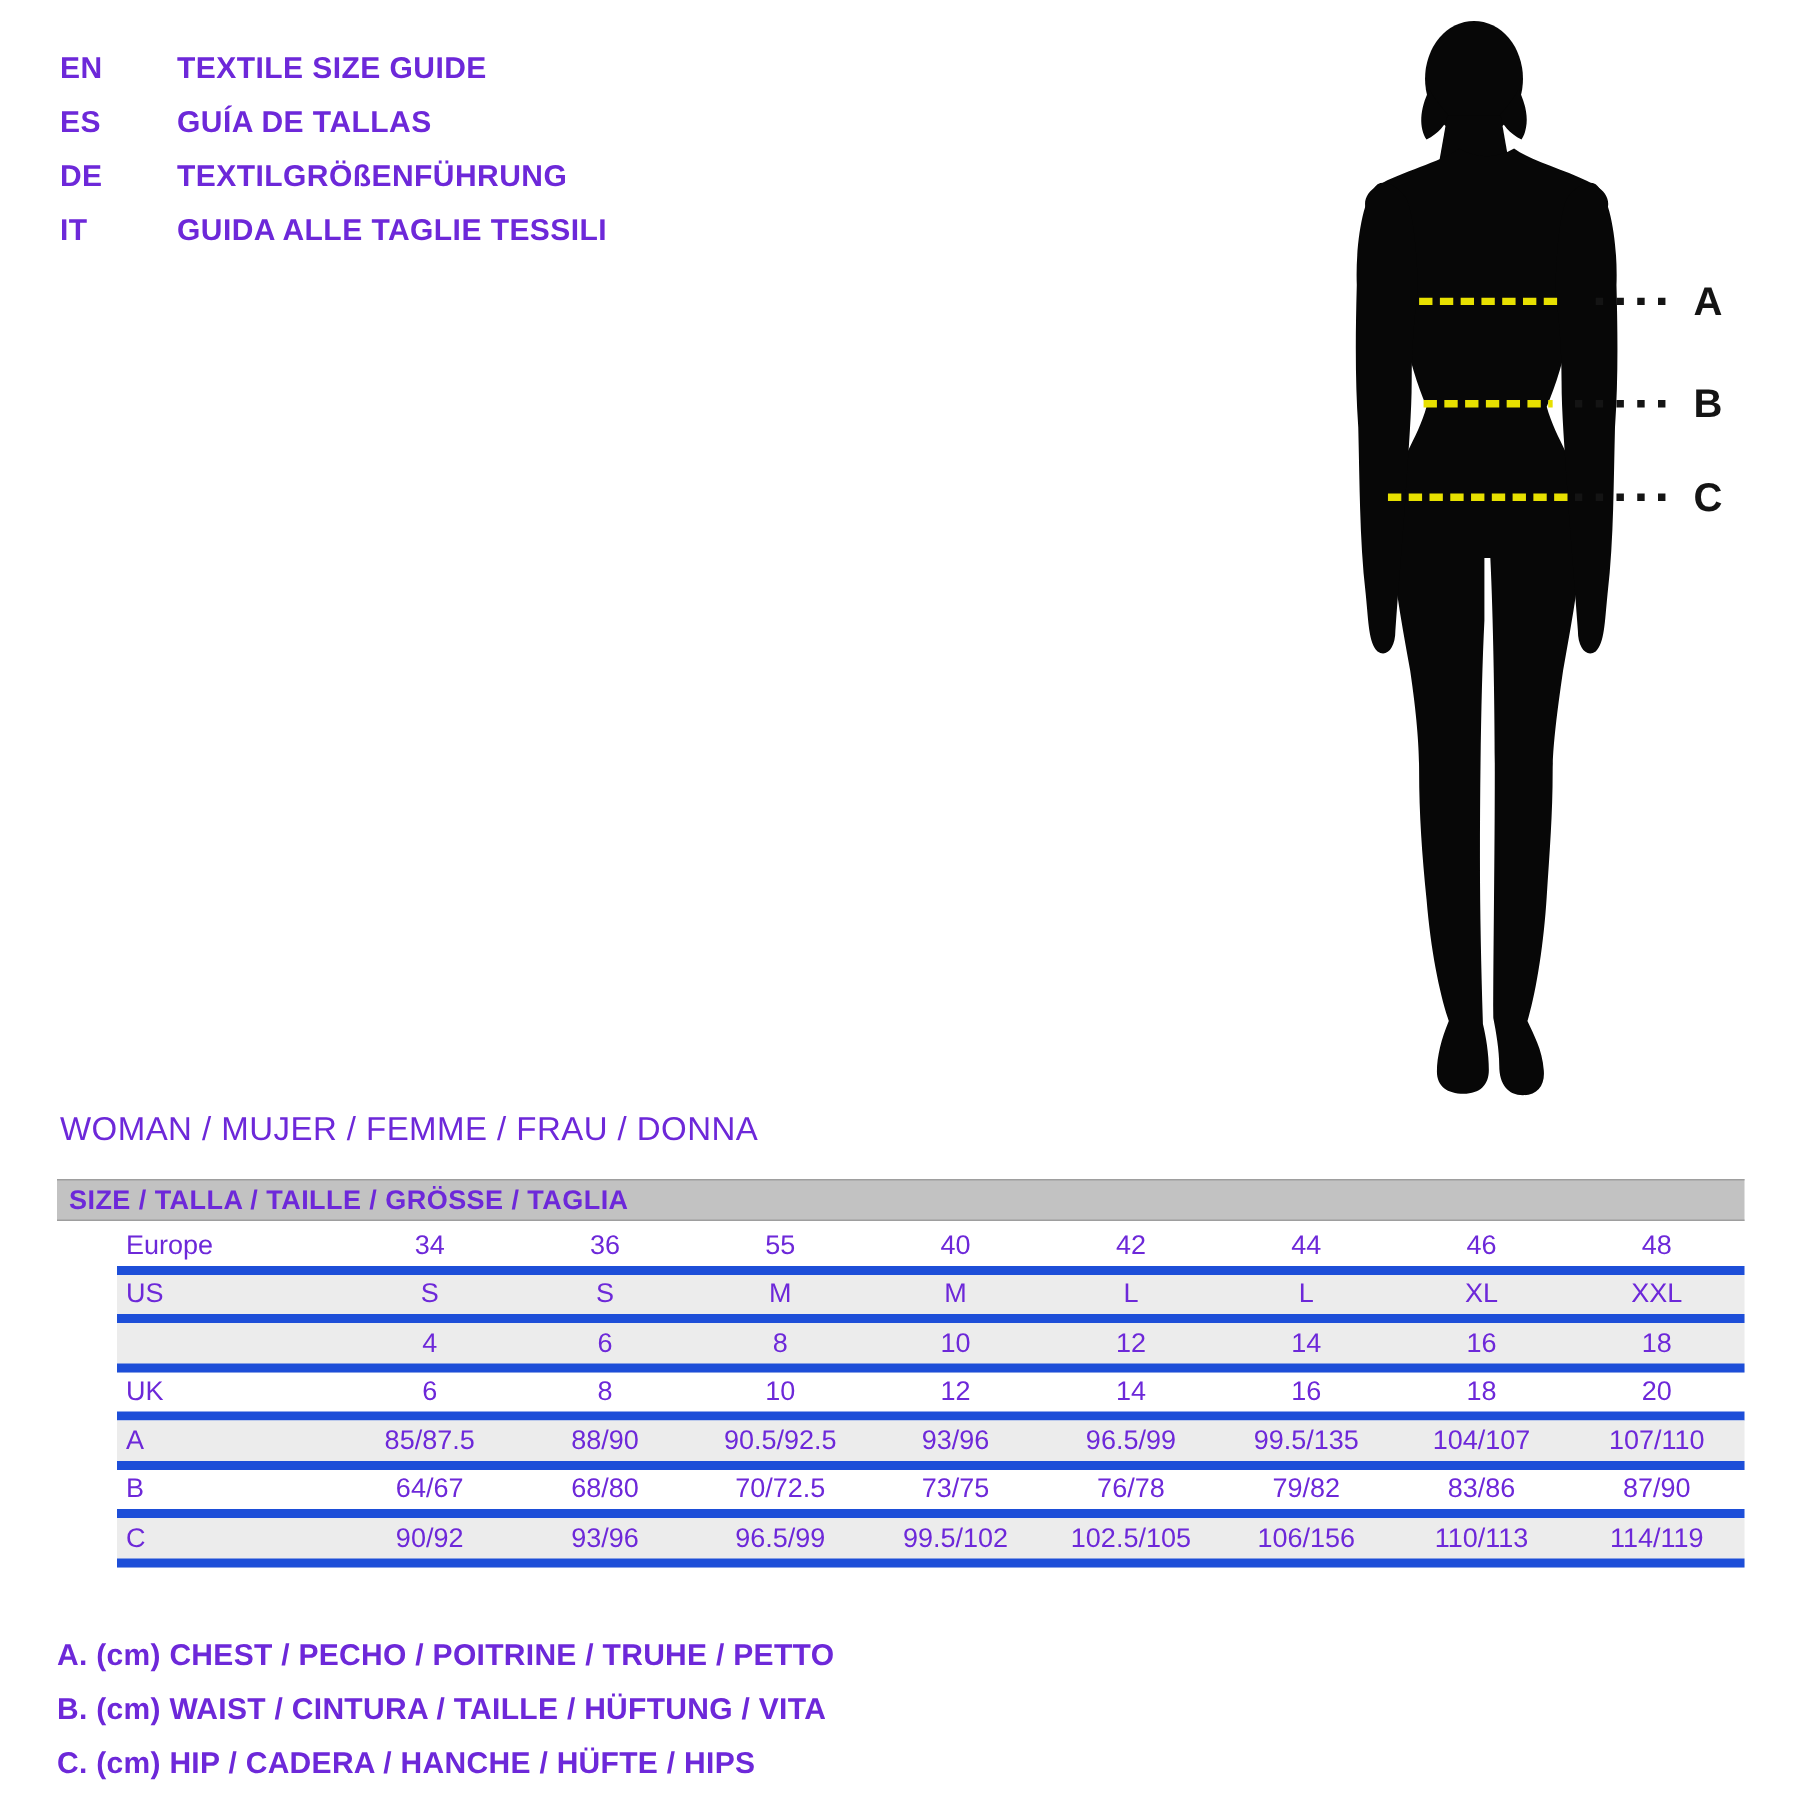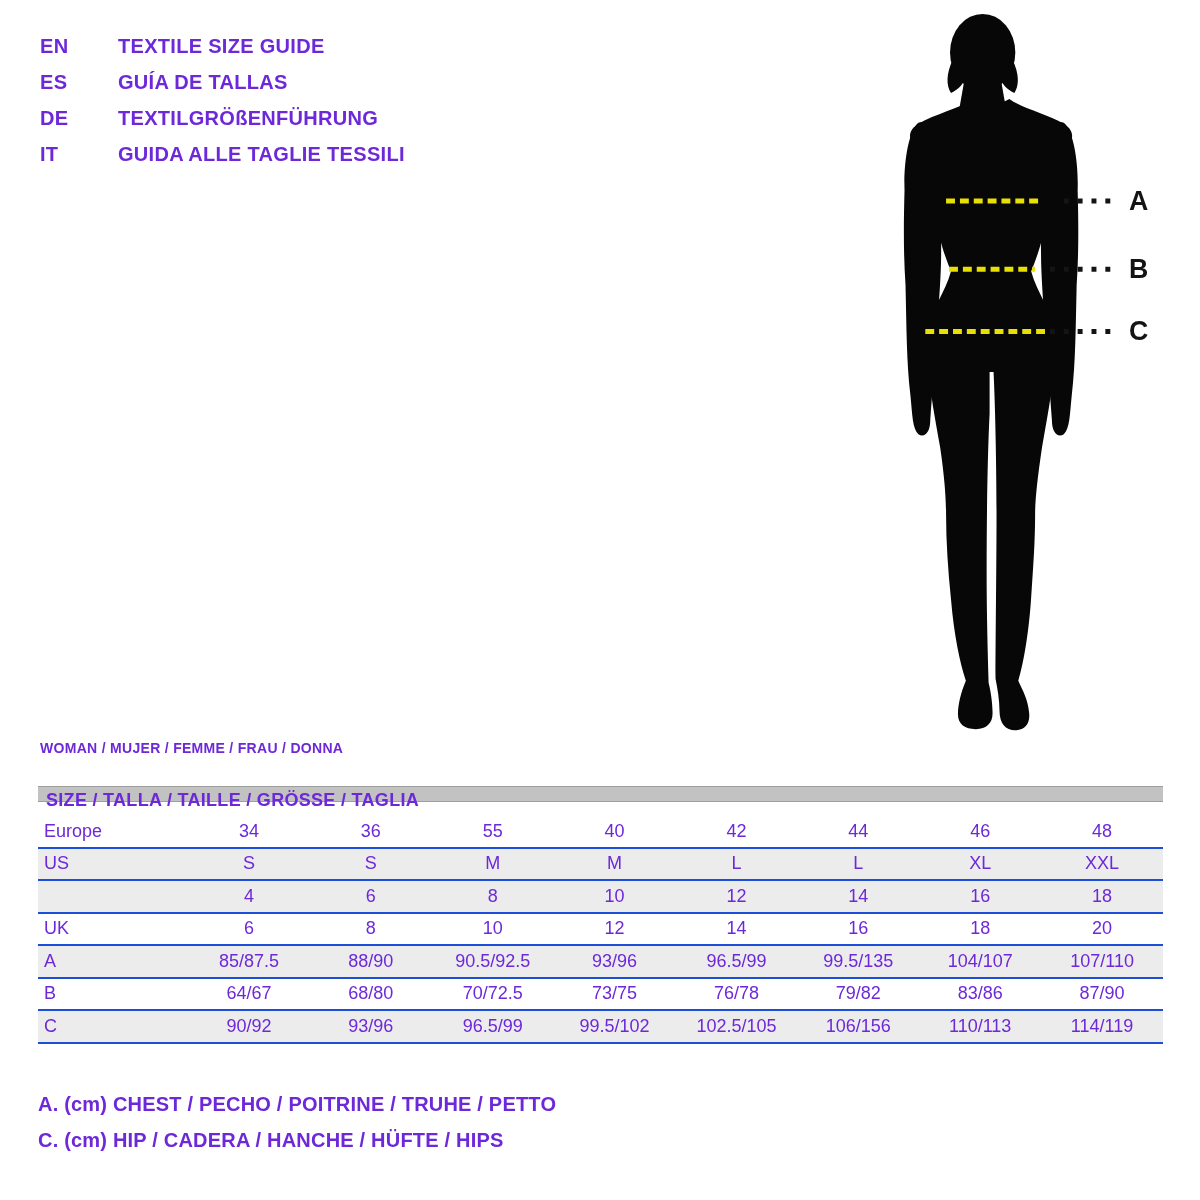--- a/index.html
+++ b/index.html
@@ -11,33 +11,33 @@
   .lang-block{position:absolute;left:40px;top:28px;}
   .lang-row{display:flex;height:36px;align-items:center;font-weight:bold;font-size:20px;letter-spacing:.3px;}
   .lang-code{width:78px;flex:0 0 78px;}
   
   .figure{position:absolute;left:890px;top:8px;}
   .sil{fill:#070707;}
   .dash-yellow{stroke:var(--yellow,#e7e000);stroke-width:5;fill:none;stroke-dasharray:9 5;}
   .dash-black{stroke:#141414;stroke-width:5;fill:none;stroke-dasharray:5 9;}
   .mlabel{font-family:"Liberation Sans",sans-serif;font-size:27px;font-weight:bold;fill:#141414;}
   
-  .section-title{position:absolute;left:40px;top:740px;font-size:14px;font-weight:bold;letter-spacing:.3px;}
+  .section-title{position:absolute;left:40px;top:740px;font-size:22px;font-weight:normal;letter-spacing:.3px;}
   
   .size-table{position:absolute;left:38px;top:786px;width:1125px;}
   .table-header{
-    height:16px;background:var(--header-bg,#c2c2c2);
+    height:28px;background:var(--header-bg,#c2c2c2);
     border-top:1px solid #9e9e9e;border-bottom:1px solid #9e9e9e;
     font-weight:bold;font-size:18px;line-height:27px;padding-left:8px;
-    box-sizing:border-box;margin-bottom:14px;letter-spacing:.3px;
+    box-sizing:border-box;margin-bottom:3px;letter-spacing:.3px;
   }
   .trow{
     display:grid;grid-template-columns:150px repeat(8,1fr);
     height:32.5px;align-items:center;font-size:18px;
-    border-bottom:2px solid #1d4ed8;box-sizing:border-box;
+    border-bottom:6px solid #1d4ed8;box-sizing:border-box;margin-left:40px;
   }
   .trow.shaded{background:var(--shaded,#ececec);}
   .cell{text-align:center;white-space:nowrap;}
   .cell.label{text-align:left;padding-left:6px;}
   
   .legend{position:absolute;left:38px;top:1086px;}
   .legend-line{font-size:20px;font-weight:bold;line-height:36px;letter-spacing:.2px;}
 </style>
 </head>
 <body>
@@ -185,16 +185,17 @@
           <div class="cell">102.5/105</div>
           <div class="cell">106/156</div>
           <div class="cell">110/113</div>
           <div class="cell">114/119</div>
         </div>
       </div>
   </div>
 
   <div class="legend" id="legend">
       <div class="legend-line">A. (cm) CHEST / PECHO / POITRINE / TRUHE / PETTO</div>
+      <div class="legend-line">B. (cm) WAIST / CINTURA / TAILLE / HÜFTUNG / VITA</div>
       <div class="legend-line">C. (cm) HIP / CADERA / HANCHE / HÜFTE / HIPS</div>
     </div>
 
 </div>
 
 </body></html>

